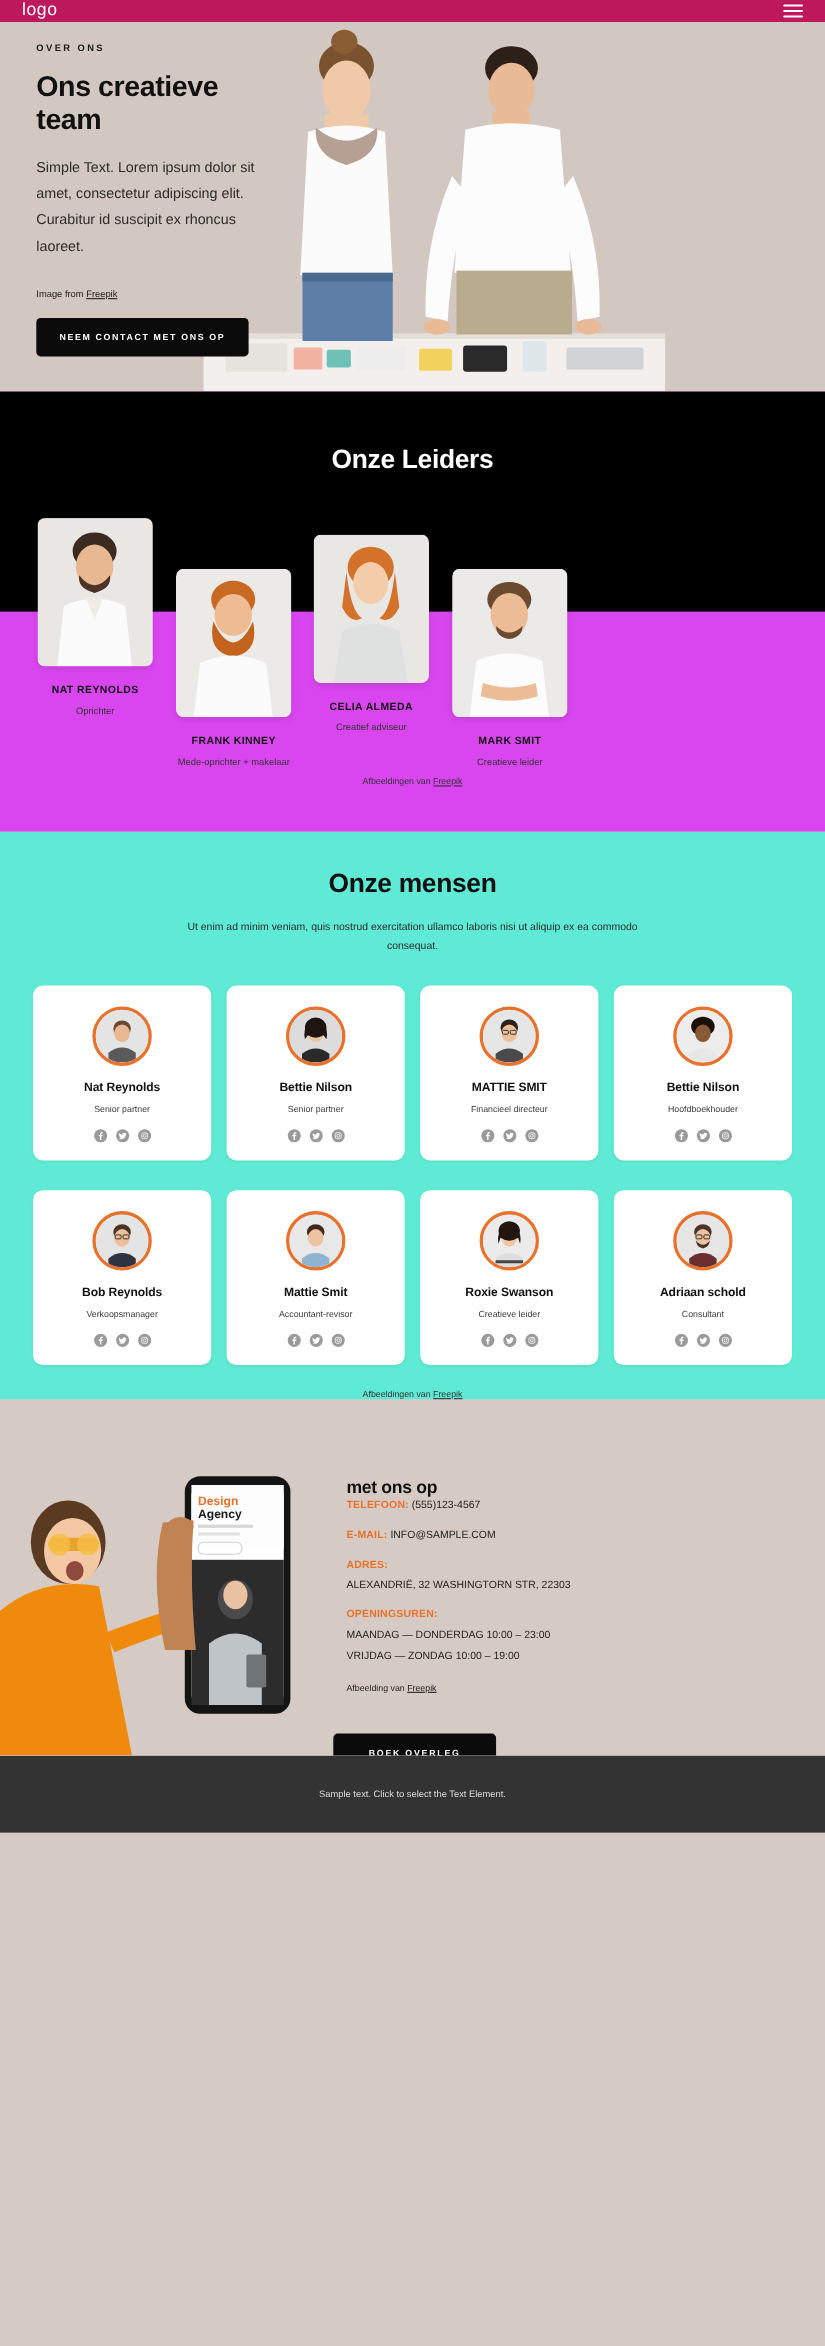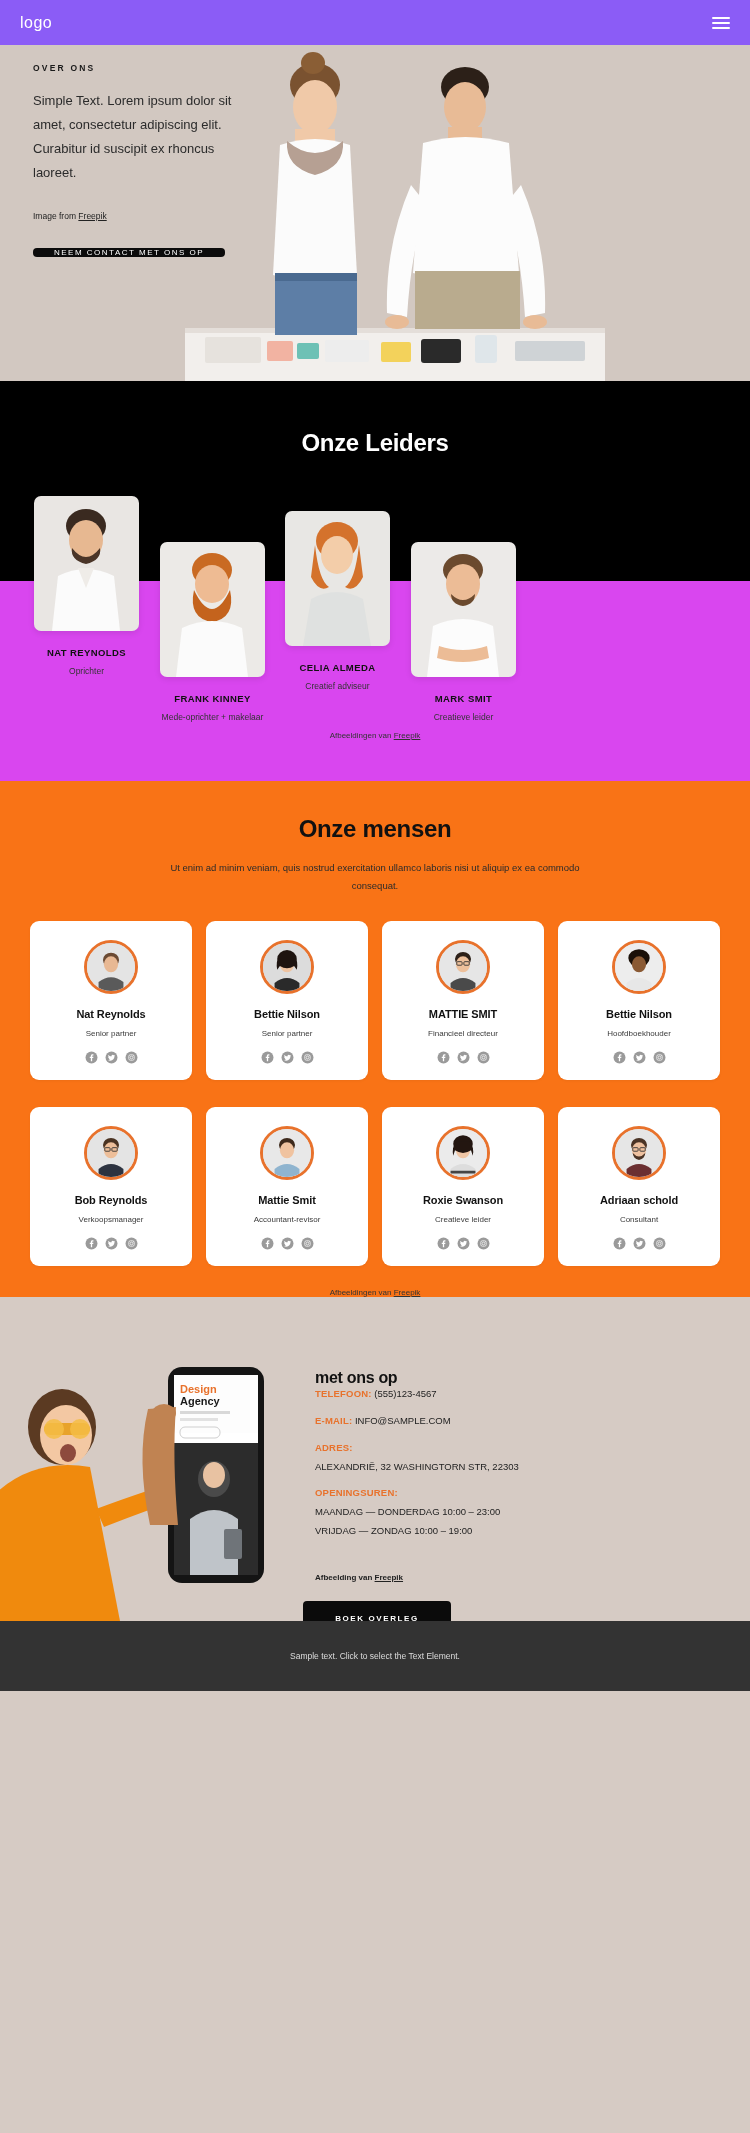--- a/index.html
+++ b/index.html
@@ -8,22 +8,22 @@
     font-family: "Liberation Sans", sans-serif;
     background: #d6cbc4;
     width: 750px;
     height: 2133px;
     overflow: hidden;
     position: relative;
   }
 
   
   .header {
-    height: 45px;
-    background: #8b5cf6;
+    height: 20px;
+    background: #be185d;
     display: flex;
     align-items: center;
     justify-content: space-between;
     padding: 0 20px;
     position: relative;
     z-index: 50;
   }
   .logo {
     color: #fff;
     font-size: 16px;
@@ -79,27 +79,27 @@
     color: #2b2b2b;
   }
   .credit {
     font-size: 8.5px;
     color: #222;
     margin-top: 26px;
   }
   .credit a { color: #222; text-decoration: underline; }
   .btn-dark {
     display: inline-block;
-    margin-top: 27px;
+    margin-top: 17px;
     background: #0b0b0b;
     color: #fff;
     font-size: 8px;
-    font-weight: 400;
+    font-weight: 700;
     letter-spacing: 1.5px;
-    padding: 0 21px;
+    padding: 13px 21px;
     border-radius: 4px;
     border: none;
     cursor: pointer;
     font-family: "Liberation Sans", sans-serif;
   }
 
   
   .leaders {
     position: relative;
     background: #d946ef;
@@ -147,21 +147,21 @@
     position: absolute;
     left: 0; right: 0; top: 350px;
     text-align: center;
     font-size: 8px;
     color: #333;
   }
   .leaders-credit a { color: #333; text-decoration: underline; }
 
   
   .people {
-    background: #f97316;
+    background: #5eead4;
     padding: 34px 0 0;
     text-align: center;
   }
   .people h2 {
     font-size: 24px;
     font-weight: 700;
     letter-spacing: -.3px;
     color: #111;
   }
   .people .sub {
@@ -255,22 +255,22 @@
     color: #e8722c;
     font-weight: 700;
     letter-spacing: .2px;
   }
   .cblock { margin-bottom: 13px; }
   .cblock .clabel { display: block; margin-bottom: 3px; font-size: 9.5px; }
   .cblock .cval { font-size: 9.5px; color: #222; line-height: 1.55; }
   .contact-credit {
     font-size: 8px;
     color: #222;
-    margin-top: 34px;
-    font-weight: 700;
+    margin-top: 16px;
+    font-weight: 400;
   }
   .contact-credit a { color: #222; text-decoration: underline; }
   .btn-book {
     display: block;
     margin: 20px auto 0;
     background: #0b0b0b;
     color: #fff;
     font-size: 8px;
     font-weight: 700;
     letter-spacing: 1.6px;
@@ -347,20 +347,21 @@
       <rect x="150" y="295" width="44" height="22" rx="2" fill="#ededed"></rect>
       <rect x="206" y="297" width="30" height="20" rx="2" fill="#f3d25b"></rect>
       <rect x="246" y="294" width="40" height="24" rx="3" fill="#2a2a2a"></rect>
       <rect x="300" y="290" width="22" height="28" rx="3" fill="#d9e3ea" opacity=".8"></rect>
       <rect x="340" y="296" width="70" height="20" rx="2" fill="#cfd3d6"></rect>
     </svg>
   </div>
 
   <div class="hero-copy">
     <div class="eyebrow">OVER ONS</div>
+    <div class="hero-title">Ons creatieve team</div>
     <div class="hero-text">Simple Text. Lorem ipsum dolor sit amet, consectetur adipiscing elit. Curabitur id suscipit ex rhoncus laoreet.</div>
     <div class="credit">
       <span>Image from </span><a href="#">Freepik</a>
     </div>
     <button class="btn-dark">NEEM CONTACT MET ONS OP</button>
   </div>
 </div>
 
 <div class="leaders">
   <div class="leaders-black"></div>

